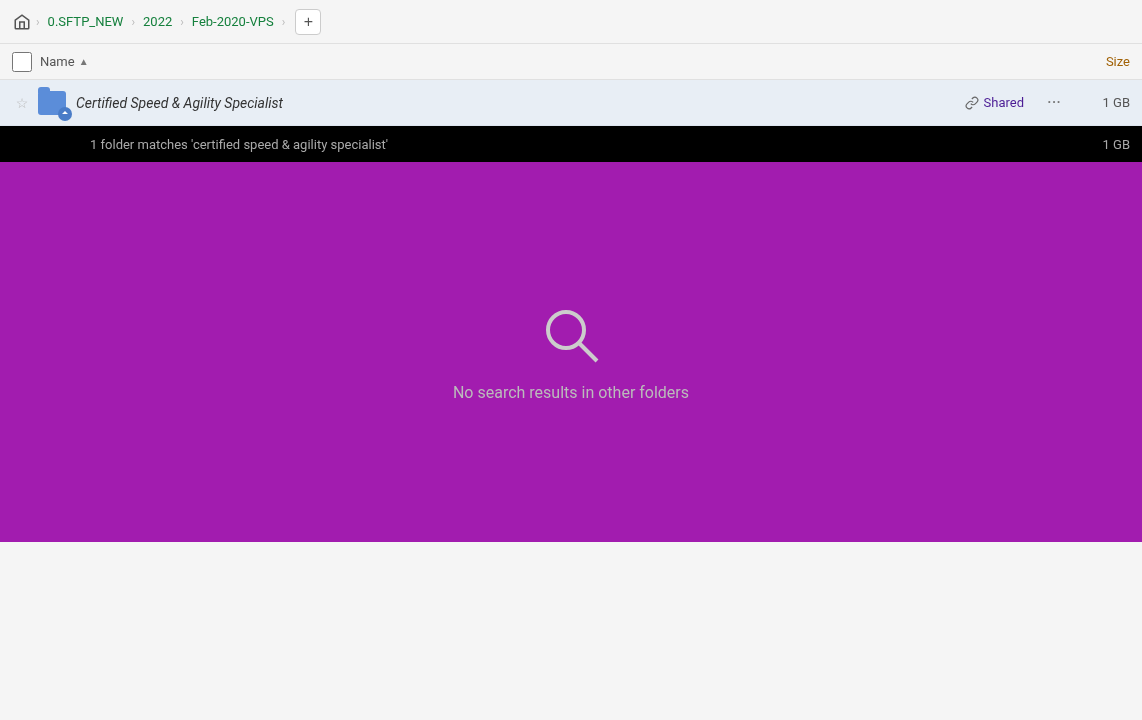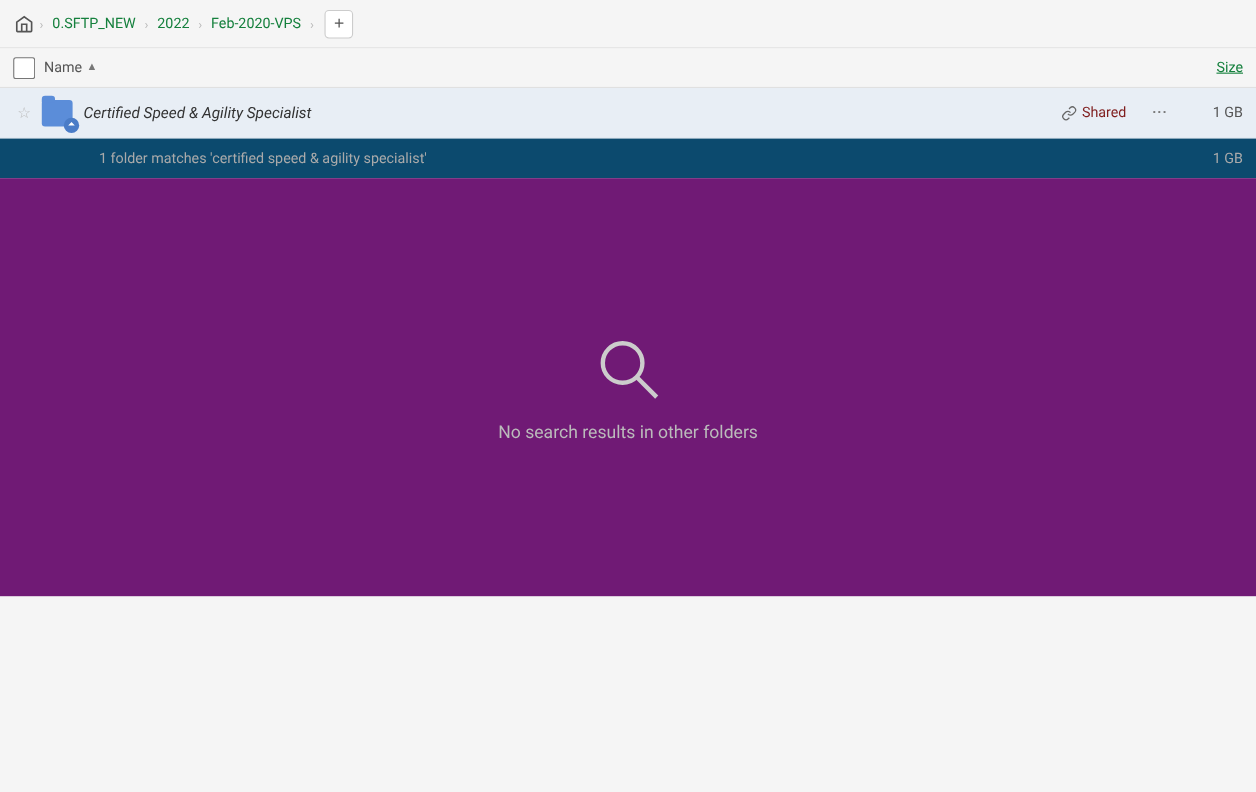--- a/index.html
+++ b/index.html
@@ -80,24 +80,23 @@
       display: flex;
       align-items: center;
       gap: 4px;
     }
     .sort-arrow {
       font-size: 10px;
       color: #777;
     }
     .col-header-size {
       font-size: 13px;
-      color: #15803d;
+      color: #a16207;
       width: 60px;
       text-align: right;
-      text-decoration: underline;
     }
 
     
     .file-row {
       display: flex;
       align-items: center;
       padding: 0 12px;
       height: 46px;
       background: #e8eef5;
       border-bottom: 1px solid #dde5ef;
@@ -160,21 +159,21 @@
     .file-name {
       flex: 1;
       font-size: 14px;
       color: #333;
       font-style: italic;
     }
     .shared-badge {
       display: flex;
       align-items: center;
       gap: 5px;
-      color: #7f1d1d;
+      color: #4c1d95;
       font-size: 13px;
       margin-right: 16px;
     }
     .more-btn {
       width: 28px;
       height: 28px;
       display: flex;
       align-items: center;
       justify-content: center;
       border-radius: 4px;
@@ -189,42 +188,42 @@
       font-size: 13px;
       color: #555;
     }
 
     
     .match-row {
       display: flex;
       align-items: center;
       padding: 8px 12px 8px 90px;
       height: 36px;
-      background: #0c4a6e;
+      background: #000000;
     }
     .match-text {
       flex: 1;
       font-size: 13px;
       color: #aaa;
     }
     .match-size {
       font-size: 13px;
       color: #aaa;
       width: 50px;
       text-align: right;
     }
 
     
     .empty-state {
       display: flex;
       flex-direction: column;
       align-items: center;
       justify-content: center;
       height: 380px;
-      background: #701a75;
+      background: #a21caf;
     }
     .search-icon-large {
       width: 64px;
       height: 64px;
       margin-bottom: 16px;
       color: #ccc;
     }
     .empty-text {
       font-size: 16px;
       color: #bbb;

